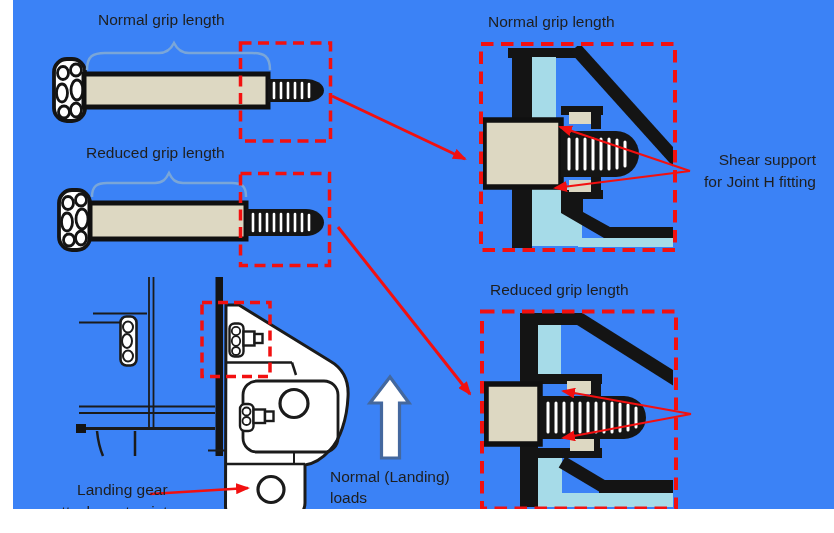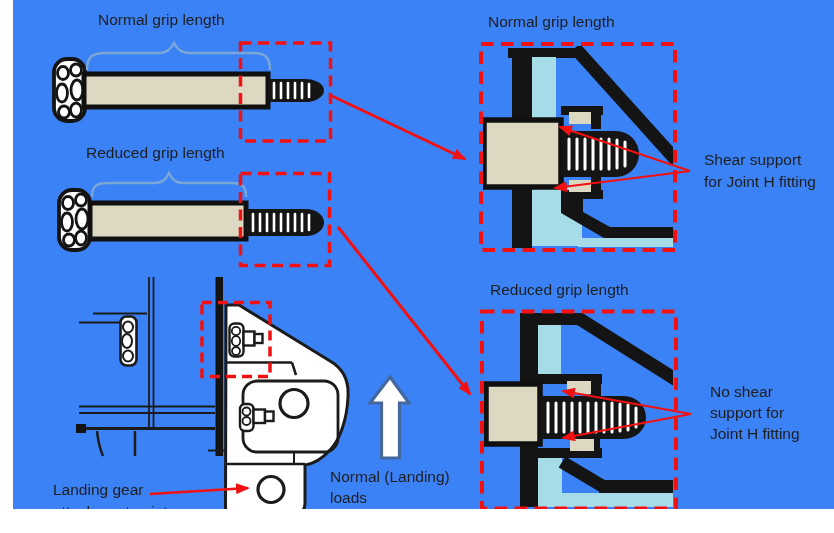--- a/index.html
+++ b/index.html
@@ -1,21 +1,21 @@
 <!DOCTYPE html>
 <html><head>
 <meta charset="utf-8">
 <style>
   html,body{margin:0;padding:0;background:#ffffff;}
   body{width:834px;height:533px;font-family:"Liberation Sans",sans-serif;}
   .canvas{position:relative;width:834px;height:509px;overflow:hidden;background:#3b82f6;margin-left:13px;}
   .canvas > svg{position:absolute;left:0;top:0;}
   .lbl{position:absolute;color:#1e1e1e;font-size:15.5px;line-height:21px;white-space:pre-line;}
   .nowrap{white-space:nowrap;}
-  .lh22{line-height:22px;}
+  .lh22{line-height:22px;text-align:right;}
 </style>
 </head>
 <body>
 
 <div class="canvas">
 
 <svg width="834" height="533" viewBox="0 0 834 533">
   <defs>
     <marker id="arr" viewBox="0 0 14 11" refX="12" refY="5.5" markerWidth="14" markerHeight="11" markerUnits="userSpaceOnUse" orient="auto">
       <path d="M0,0 L14,5.5 L0,11 Z" fill="#f21010"></path>
@@ -230,22 +230,19 @@
 
   <div class="lbl nowrap" style="left:73px;top:142px">Reduced grip length</div>
 
   <div class="lbl nowrap" style="left:475px;top:11px">Normal grip length</div>
 
   <div class="lbl nowrap" style="left:477px;top:279px">Reduced grip length</div>
 
   <div class="lbl lh22" style="left:691px;top:149px">Shear support
 for Joint H fitting</div>
 
-  <div class="lbl" style="left:697px;top:381px">No shear
-support for
-Joint H fitting</div>
 
   <div class="lbl" style="left:317px;top:466px">Normal (Landing)
 loads</div>
 
   <div class="lbl lh22" style="left:40px;top:479px">Landing gear
 attachment point</div>
 </div>
 
 </body></html>

